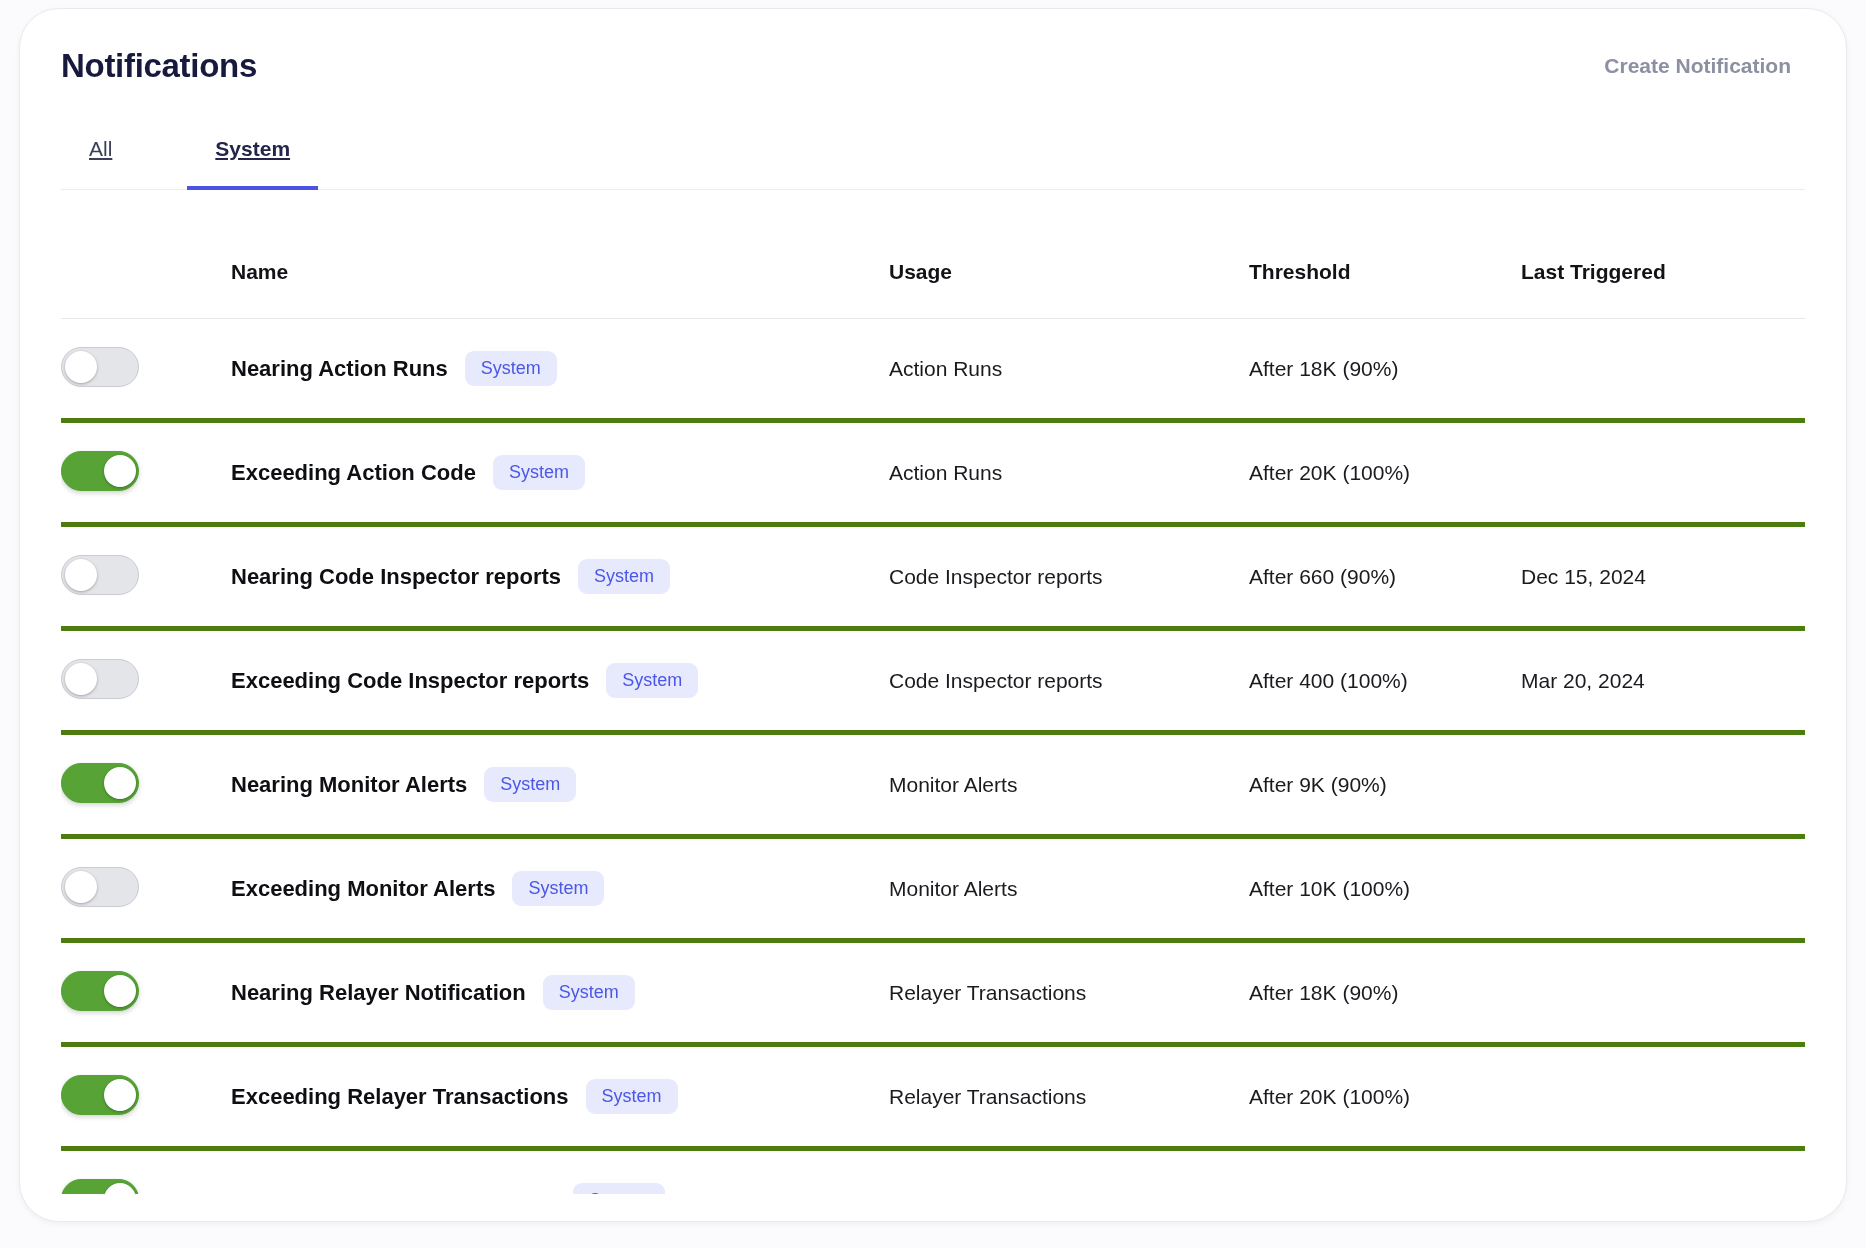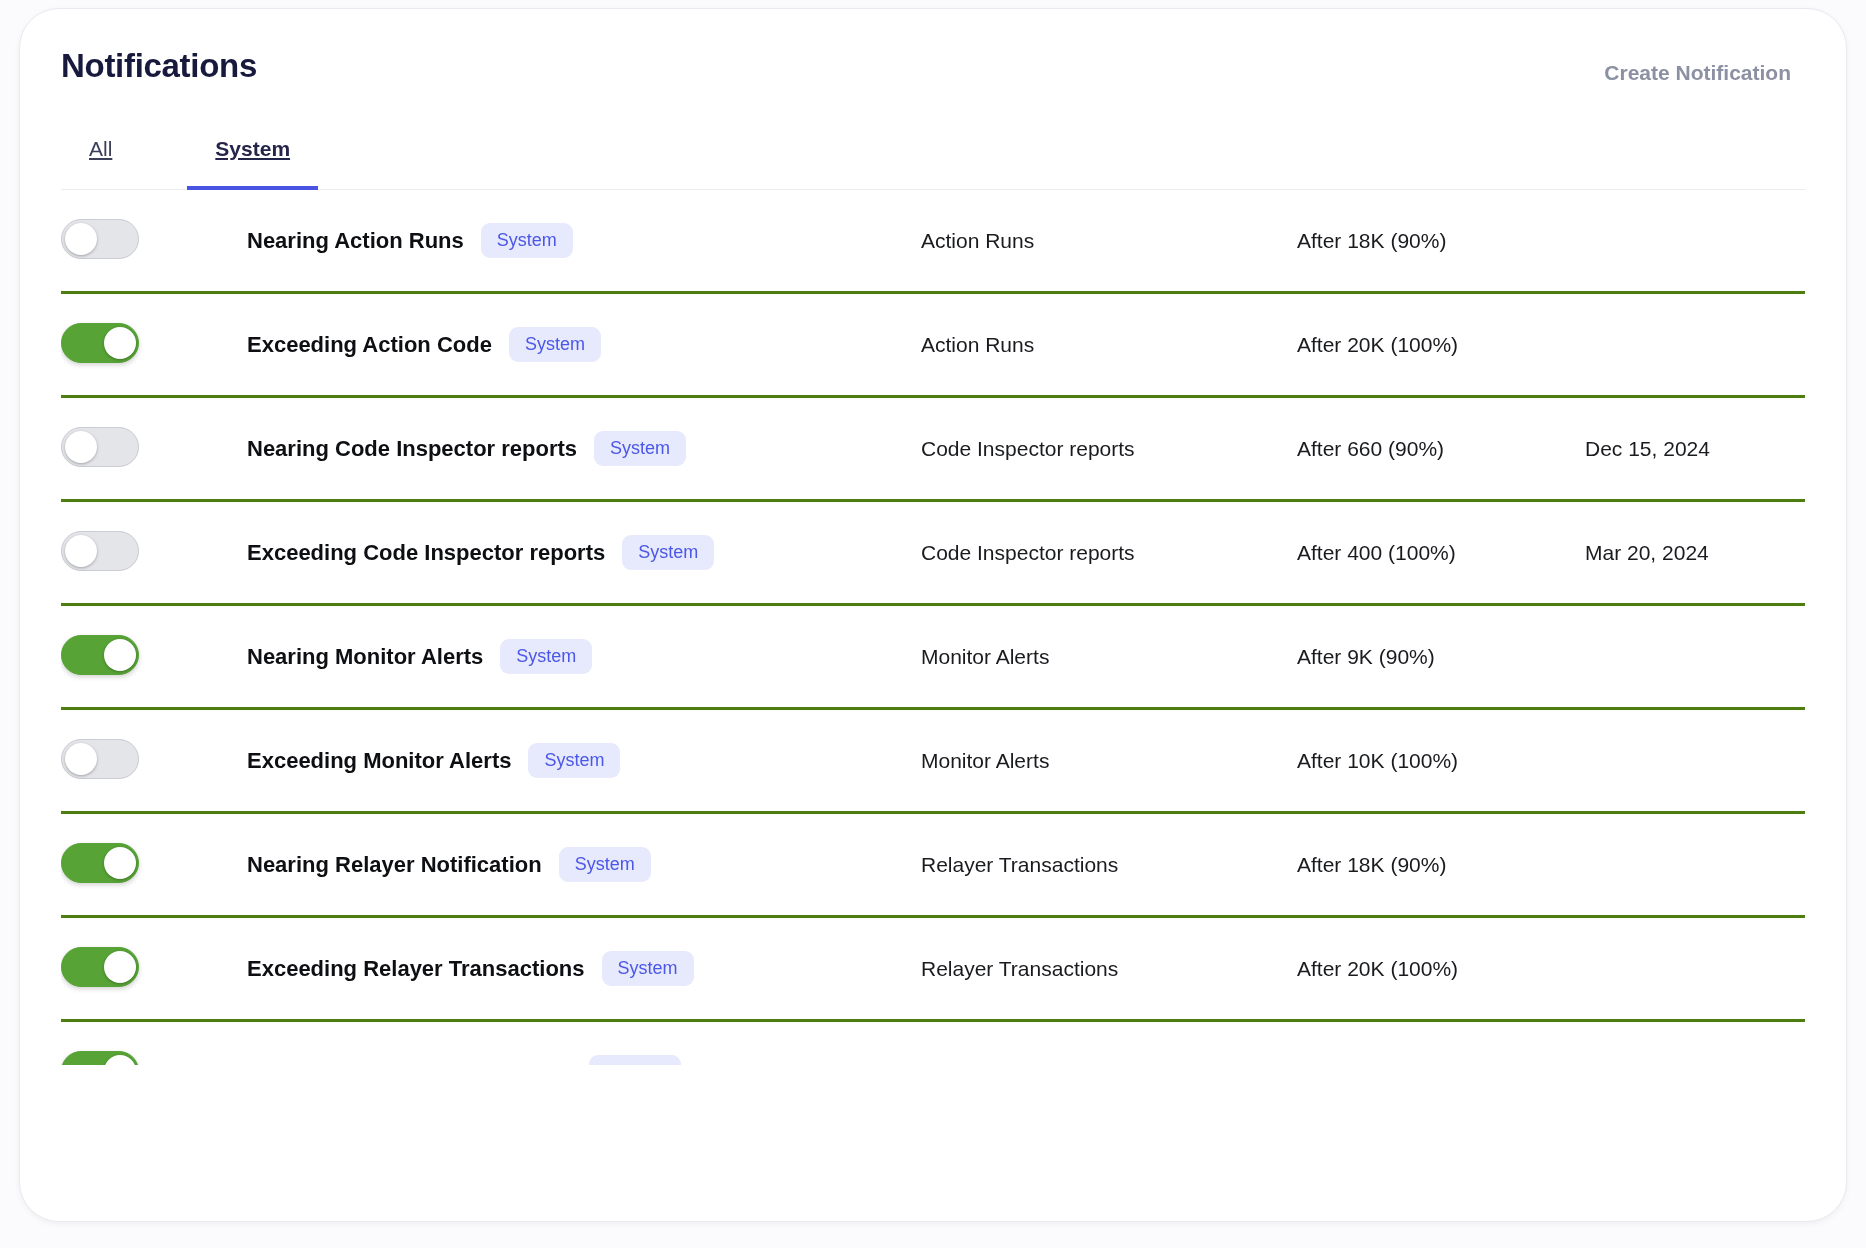--- a/index.html
+++ b/index.html
@@ -19,21 +19,21 @@
     box-shadow: 0 2px 6px rgba(20,20,43,0.05);
     overflow: hidden;
   }
   .card-content { padding: 0 41px; }
 
   
   .header-row {
     margin-top: 38px;
     display: flex;
     justify-content: space-between;
-    align-items: flex-end;
+    align-items: center;
   }
   .page-title {
     font-size: 33px;
     font-weight: 800;
     letter-spacing: -0.3px;
     color: #181a3d;
   }
   .create-link {
     background: none; border: none;
     font-family: "Liberation Sans", sans-serif;
@@ -85,22 +85,21 @@
   }
   .table-body {
     height: 875px;
     overflow: hidden;
   }
   .row {
     display: grid;
     grid-template-columns: 170px 658px 360px 272px 1fr;
     height: 104px;
     align-items: center;
-    border-bottom: 3px solid #4d7c0f;
-    gap: 16px;
+    border-bottom: 5px solid #4d7c0f;
   }
   .cell { font-size: 21px; color: #1a1b1f; }
   .cell-name { display: flex; align-items: center; }
   .name {
     font-size: 22px; font-weight: 700; color: #0e0f13;
     white-space: nowrap;
   }
   .row.partial .name { display: inline-block; width: 325px; }
   .badge {
     margin-left: 17px;
@@ -147,20 +146,27 @@
     <div class="header-row">
       <h1 class="page-title">Notifications</h1>
       <button class="create-link">Create Notification</button>
     </div>
 
     <div class="tabs">
       <button class="tab">All</button>
       <button class="tab active">System</button>
     </div>
 
+    <div class="table-header">
+      <div class="col-label"></div>
+      <div class="col-label">Name</div>
+      <div class="col-label">Usage</div>
+      <div class="col-label">Threshold</div>
+      <div class="col-label">Last Triggered</div>
+    </div>
 
     <div class="table-body">
   <div class="row">
     <div class="cell cell-toggle">
       <button class="toggle" aria-checked="false">
         <span class="knob"></span>
       </button>
     </div>
     <div class="cell cell-name">
       <span class="name">Nearing Action Runs</span>

